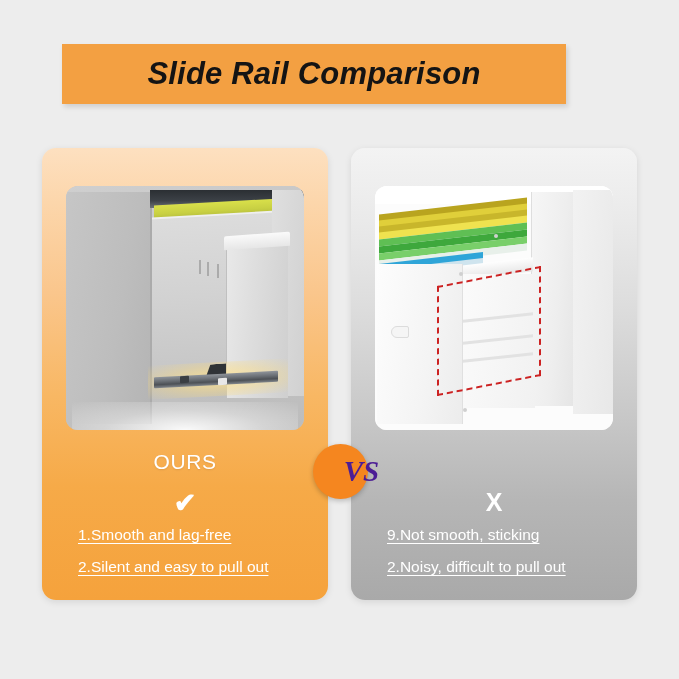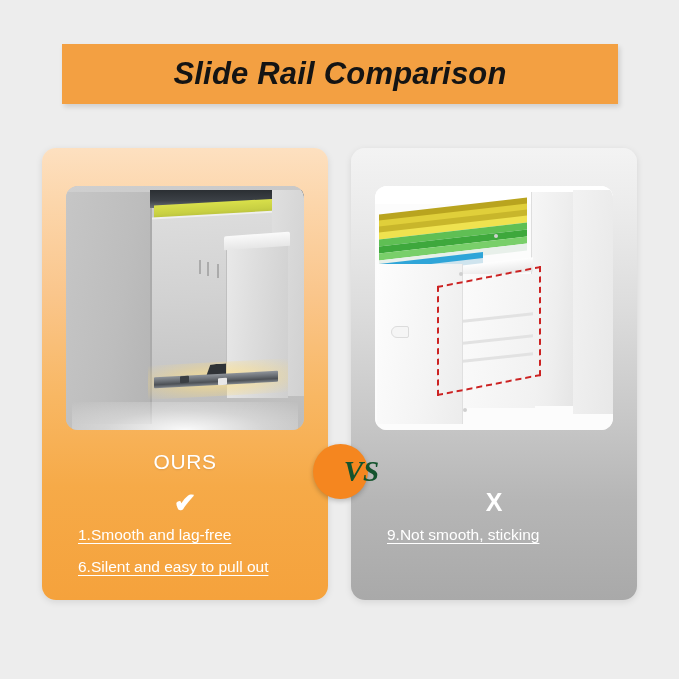--- a/index.html
+++ b/index.html
@@ -15,21 +15,21 @@
     background: #ededed;
     font-family: "Liberation Sans", sans-serif;
     position: relative;
   }
 
   
   .title-banner {
     position: absolute;
     left: 62px;
     top: 44px;
-    width: 556px;
+    width: 504px;
     height: 60px;
     background: #f3a042;
     box-shadow: 2px 3px 5px rgba(0,0,0,0.13);
     display: flex;
     align-items: center;
     justify-content: center;
   }
   .title-text {
     font-size: 31px;
     font-weight: bold;
@@ -302,21 +302,21 @@
     display: flex;
     align-items: center;
     justify-content: center;
     z-index: 5;
   }
   .vs-text {
     font-family: "Liberation Serif", serif;
     font-size: 29px;
     font-weight: bold;
     font-style: italic;
-    color: #14532d;
+    color: #4c1d95;
     line-height: 1;
     margin-left: 42px;
   }
 </style>
 </head>
 <body>
 
 <div class="title-banner">
   <span class="title-text">Slide Rail Comparison</span>
 </div>
@@ -342,21 +342,21 @@
     <div class="rail-nub rn1"></div>
     <div class="rail-nub rn2"></div>
     <div class="glow-bottom"></div>
   </div>
 
   <div class="card-label">OURS</div>
   <div class="mark mark-check">✔</div>
 
   <div class="bullets">
     <span class="bullet">1.Smooth and lag-free</span>
-    <span class="bullet">6.Silent and easy to pull out</span>
+    <span class="bullet">2.Silent and easy to pull out</span>
   </div>
 </div>
 
 <div class="card card-others">
 
   <div class="photo photo-others">
     <div class="ph-bg-r"></div>
     <div class="r-top-white"></div>
     <div class="file-band fb1"></div>
     <div class="file-band fb2"></div>
@@ -380,18 +380,19 @@
     <div class="screw sc1"></div>
     <div class="screw sc2"></div>
     <div class="screw sc3"></div>
     <div class="dashed-box"></div>
   </div>
 
   <div class="mark">X</div>
 
   <div class="bullets">
     <span class="bullet">9.Not smooth, sticking</span>
+    <span class="bullet">2.Noisy, difficult to pull out</span>
   </div>
 </div>
 
 <div class="vs-badge">
   <span class="vs-text">VS</span>
 </div>
 
 </body></html>

